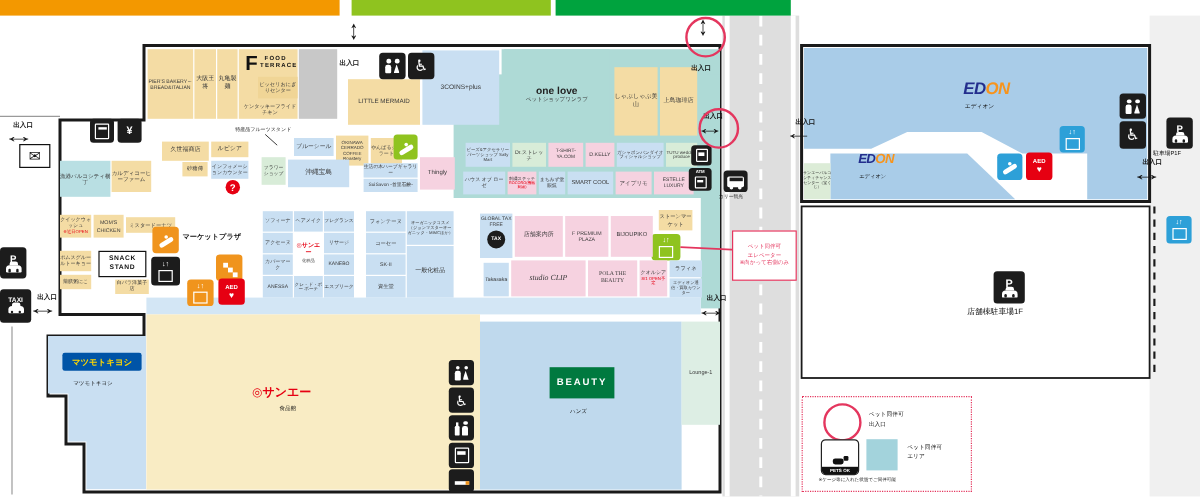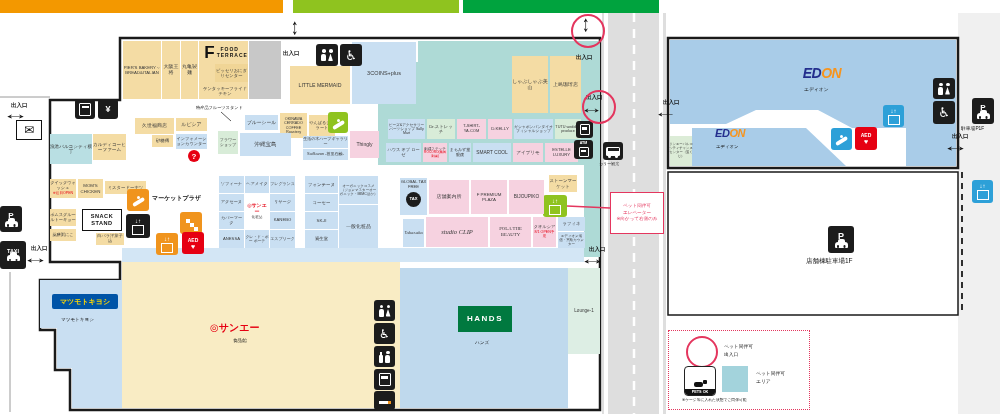--- a/index.html
+++ b/index.html
@@ -103,20 +103,24 @@
   <div class="b tan" style="left:203px;top:84px;width:44px;height:14px;font-size:4.3px">
       <span>ケンタッキーフライドチキン</span>
     </div>
   <div class="b gry" style="left:249px;top:41px;width:32px;height:58px"></div>
   <div class="b tan" style="left:290px;top:66px;width:60px;height:38px;font-size:5.2px">
       <span>LITTLE MERMAID</span>
     </div>
   <div class="b blu" style="left:352px;top:42px;width:64px;height:62px;font-size:5.5px">
       <span>3COINS+plus</span>
     </div>
+  <div class="b tea" style="left:420px;top:41px;width:88px;height:73px">
+    <span style="font-size:8.5px;font-weight:700;color:#222">one love</span>
+    <span style="font-size:4.6px">ペットショップワンラブ</span>
+  </div>
   <div class="b tan" style="left:512px;top:56px;width:36px;height:57px">
       <span>しゃぶしゃぶ美山</span>
     </div>
   <div class="b tan" style="left:550px;top:56px;width:31px;height:57px">
       <span>上島珈琲店</span>
     </div>
 
   <div class="b tea2" style="left:50px;top:134px;width:42px;height:30px;font-size:4.6px">
       <span>漁港バルコシティ横丁</span>
     </div>
@@ -353,21 +357,21 @@
     <span style="color:#ffd800;font-weight:800;font-size:7px;white-space:nowrap">マツモトキヨシ</span>
   </div>
   <div class="lbl" style="left:61px;top:317px;font-size:4.6px;font-weight:400"><span>マツモトキヨシ</span></div>
 
   <div class="b" style="left:122px;top:262px;width:278px;height:146px;background:#f9ecc4"></div>
   <div class="lbl" style="left:210px;top:322px;font-size:10px;color:#e60012;font-weight:800"><span>◎サンエー</span></div>
   <div class="lbl" style="left:233px;top:338px;font-size:4.6px;font-weight:400"><span>食品館</span></div>
 
   <div class="b" style="left:400px;top:268px;width:168px;height:140px;background:#bfd9ed"></div>
   <div class="b" style="left:458px;top:306px;width:54px;height:26px;background:#00793f">
-    <span style="color:#fff;font-weight:800;font-size:8px;letter-spacing:1.5px">HANDS</span>
+    <span style="color:#fff;font-weight:800;font-size:8px;letter-spacing:1.5px">BEAUTY</span>
   </div>
   <div class="lbl" style="left:475px;top:340px;font-size:4.6px;font-weight:400"><span>ハンズ</span></div>
   <div class="b" style="left:568px;top:268px;width:32px;height:86px;background:#ddeee4;font-size:4.6px">
       <span>Lounge-1</span>
     </div>
 
   <div class="ic bk" style="left:374px;top:300px;width:21px;height:21px">
       <span class="row">
         <span class="psn"></span>
         <span class="psn f"></span>

